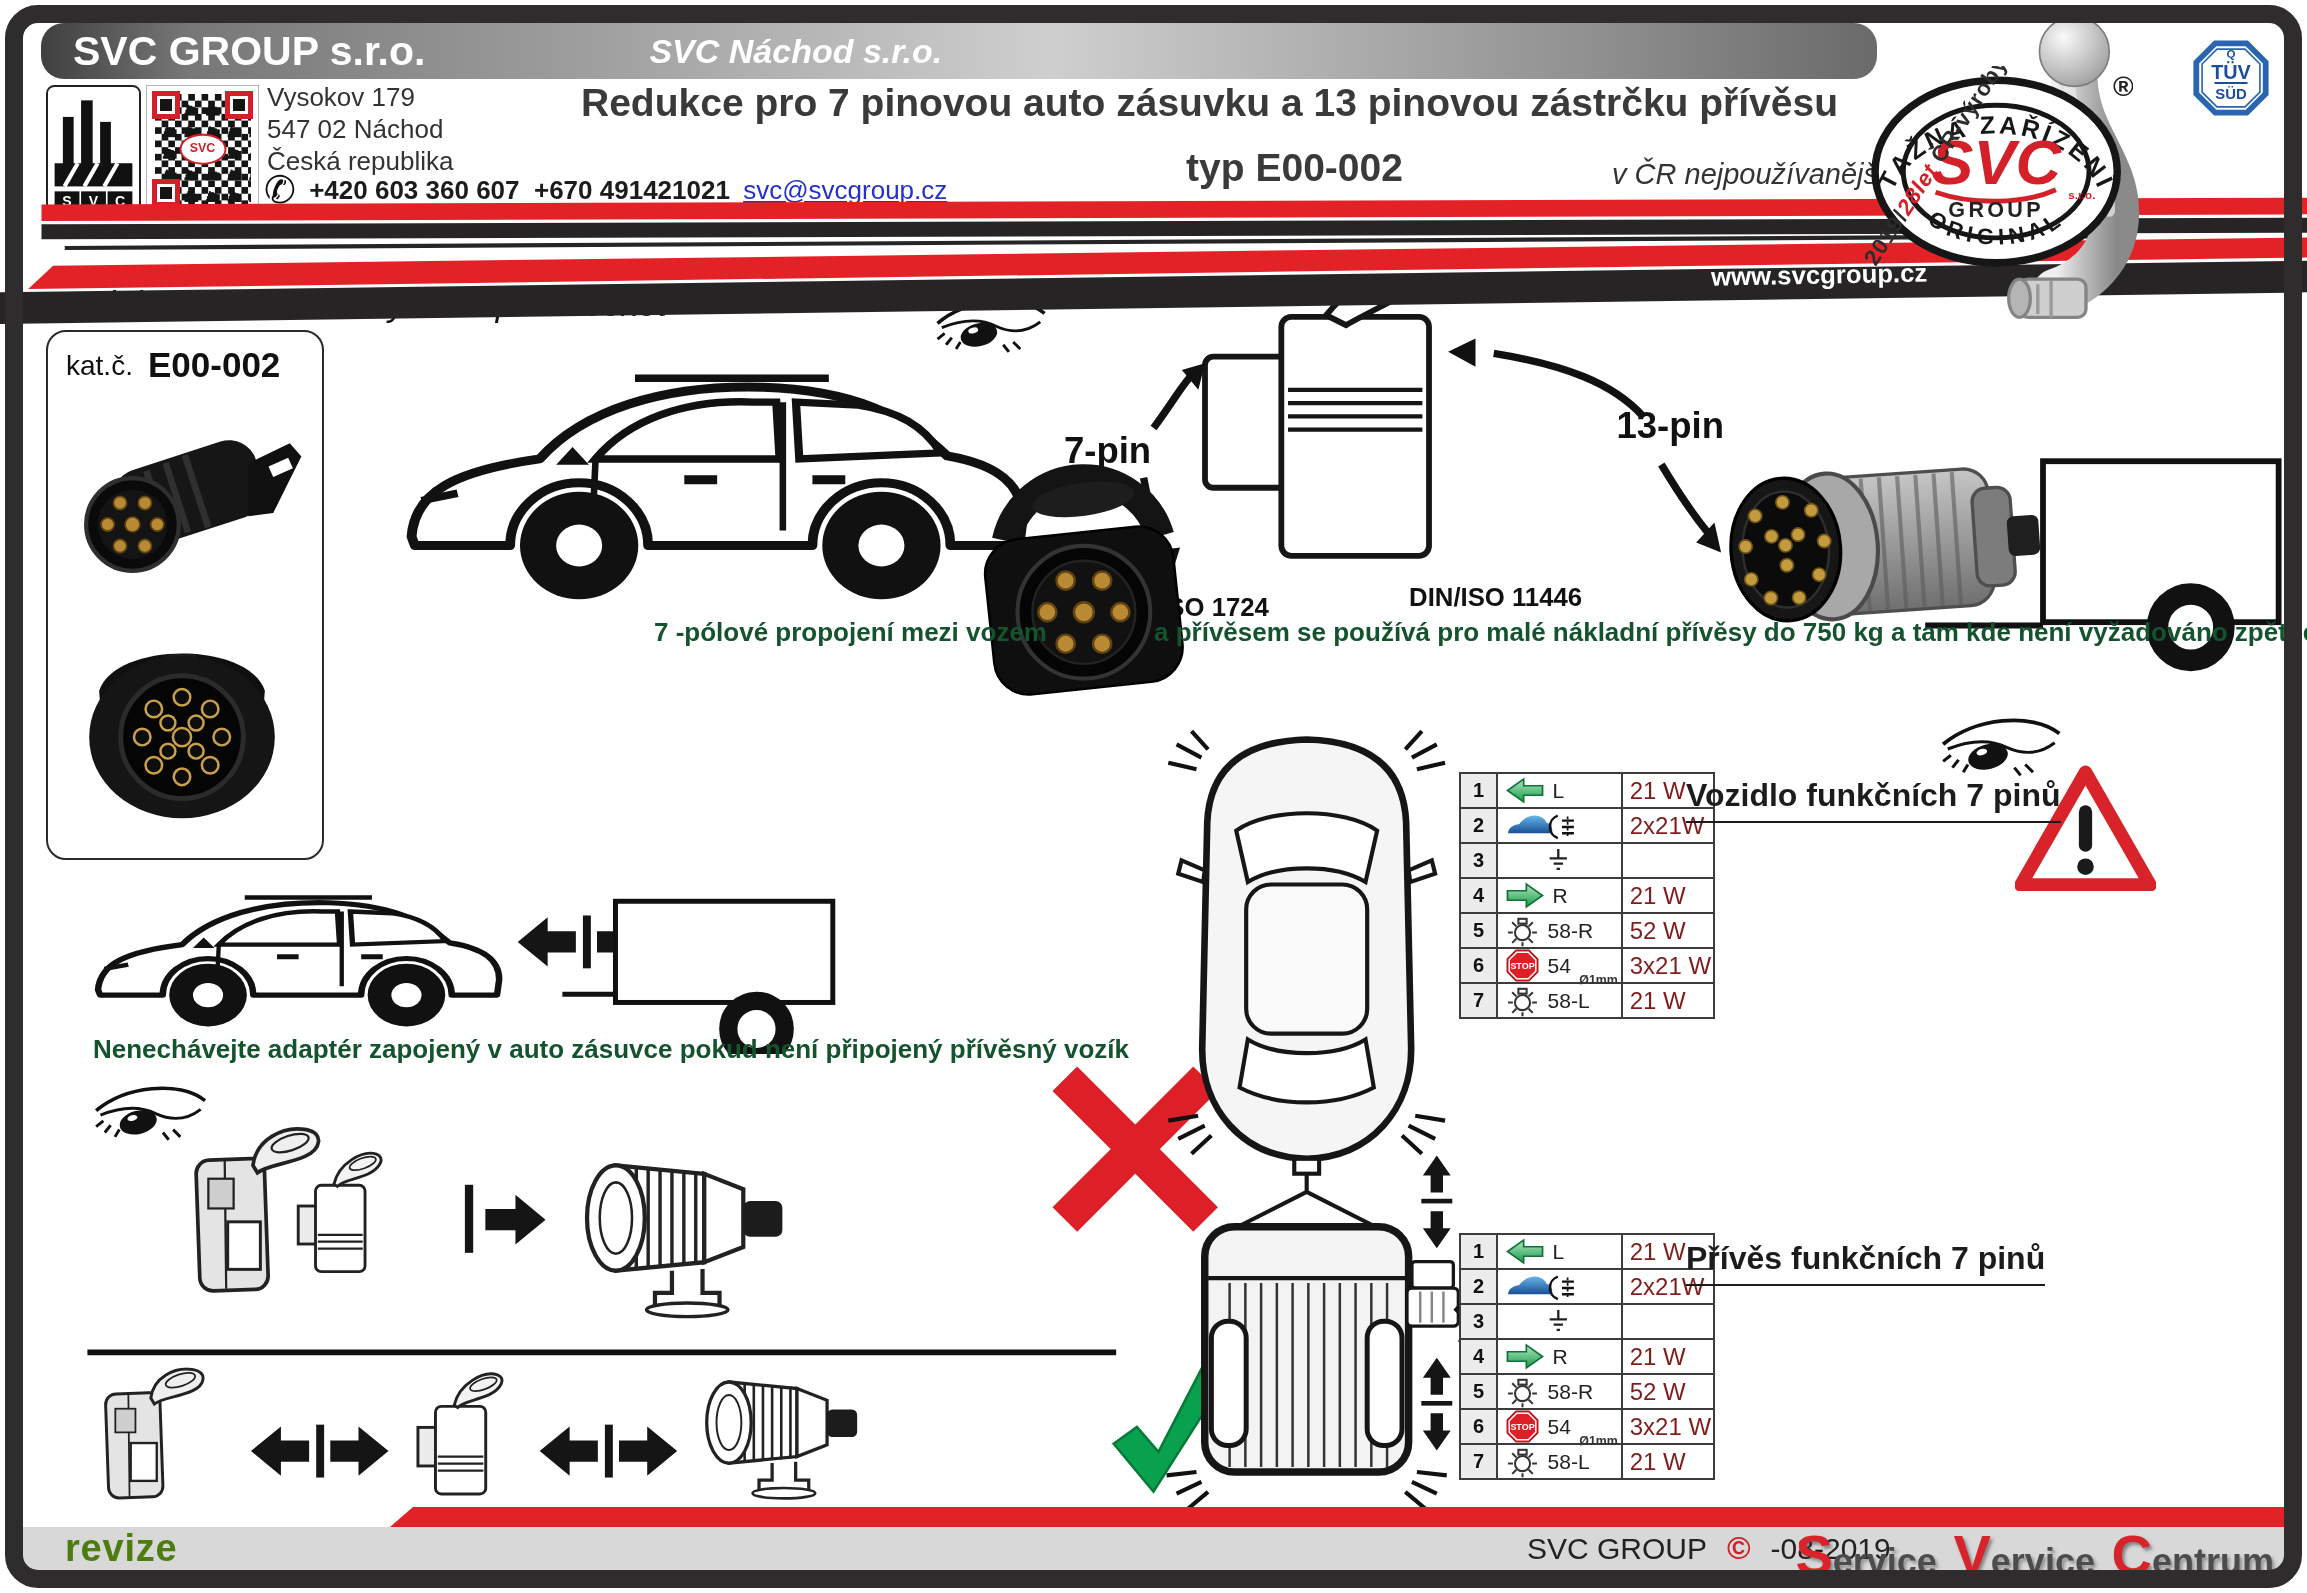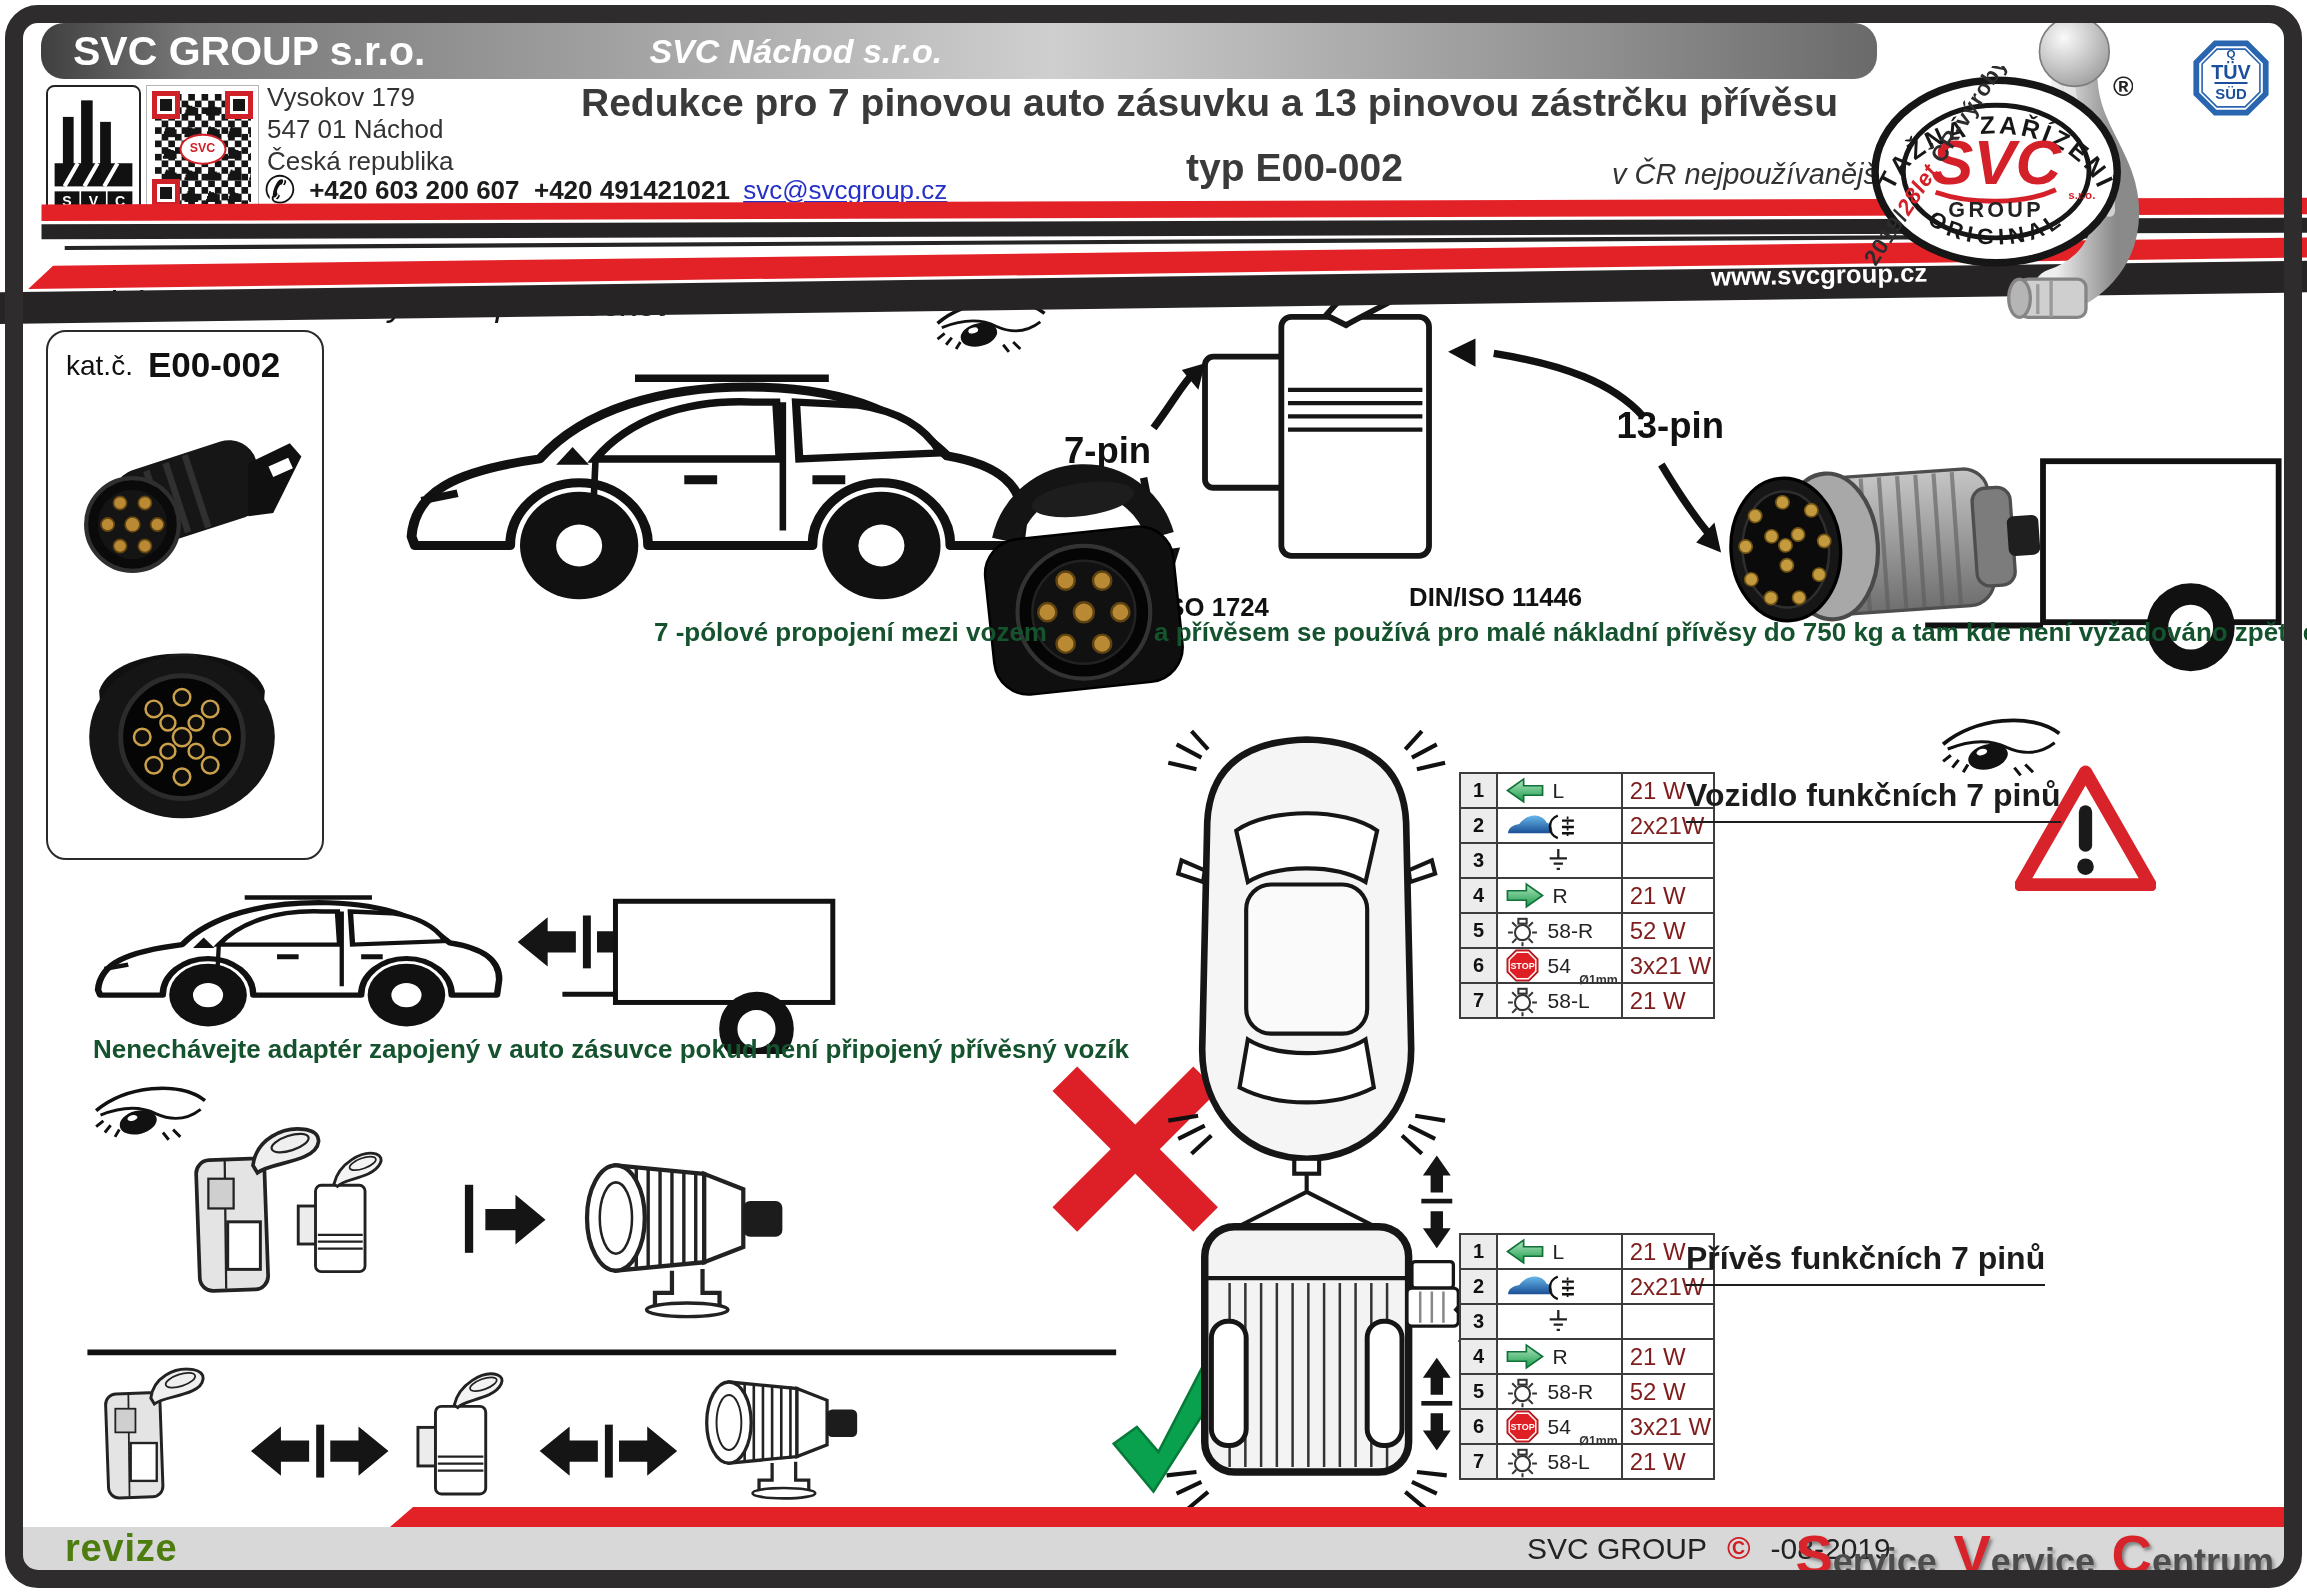--- a/index.html
+++ b/index.html
@@ -228,27 +228,27 @@
   <div id="qr" class="abs">
     <div id="qrPat"></div>
     <div class="qf" id="qf1"></div>
     <div class="qf" id="qf2"></div>
     <div class="qf" id="qf3"></div>
     <div id="qlogo">SVC</div>
   </div>
 
   <div id="addr" class="abs">
     <div>Vysokov 179</div>
-    <div>547 01 Náchod</div>
+    <div>547 02 Náchod</div>
     <div>Česká republika</div>
   </div>
 
   <div id="phoneRow" class="abs">
     <span id="phoneIco">✆</span>
-    <span id="phones">+420 603 200 607  +420 491421021</span>
+    <span id="phones">+420 603 360 607  +670 491421021</span>
     <a id="email">svc@svcgroup.cz</a>
   </div>
 
   <div id="title1" class="abs">Redukce pro 7 pinovou auto zásuvku a 13 pinovou zástrčku přívěsu</div>
   <div id="title2" class="abs">typ E00-002</div>
   <div id="note" class="abs">v ČR nejpoužívanější typ</div>
 
   <svg id="stripes" class="abs" width="2307" height="133" viewBox="0 0 2780 160">
     <path d="M50,10 L2780,2 L2780,22 L50,30 Z" fill="#e32228"></path>
     <path d="M50,34 L2780,26 L2780,44 L50,52 Z" fill="#262424"></path>

